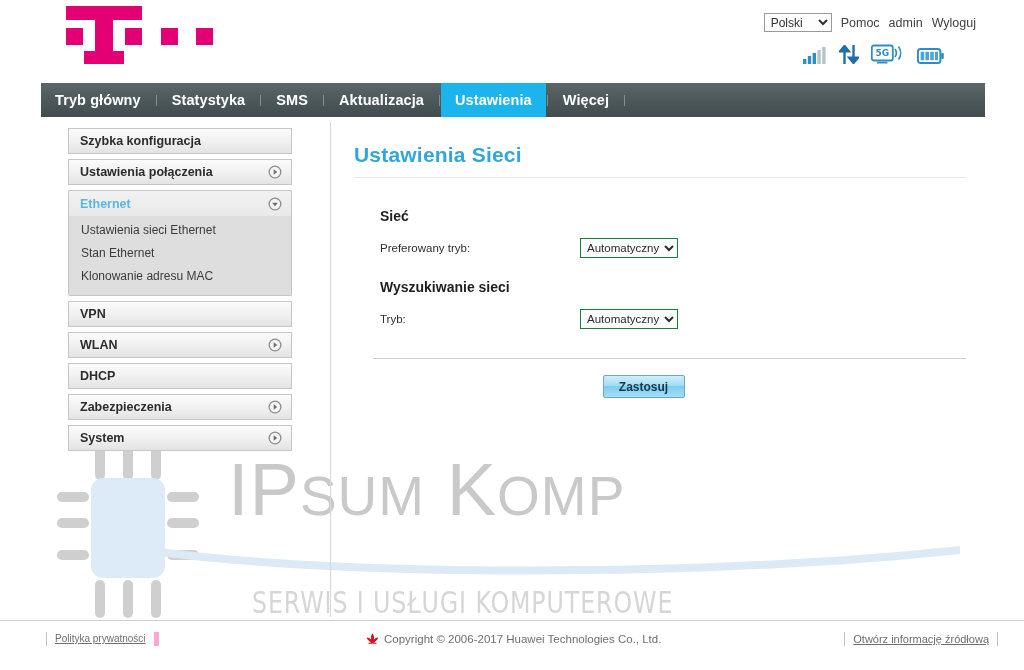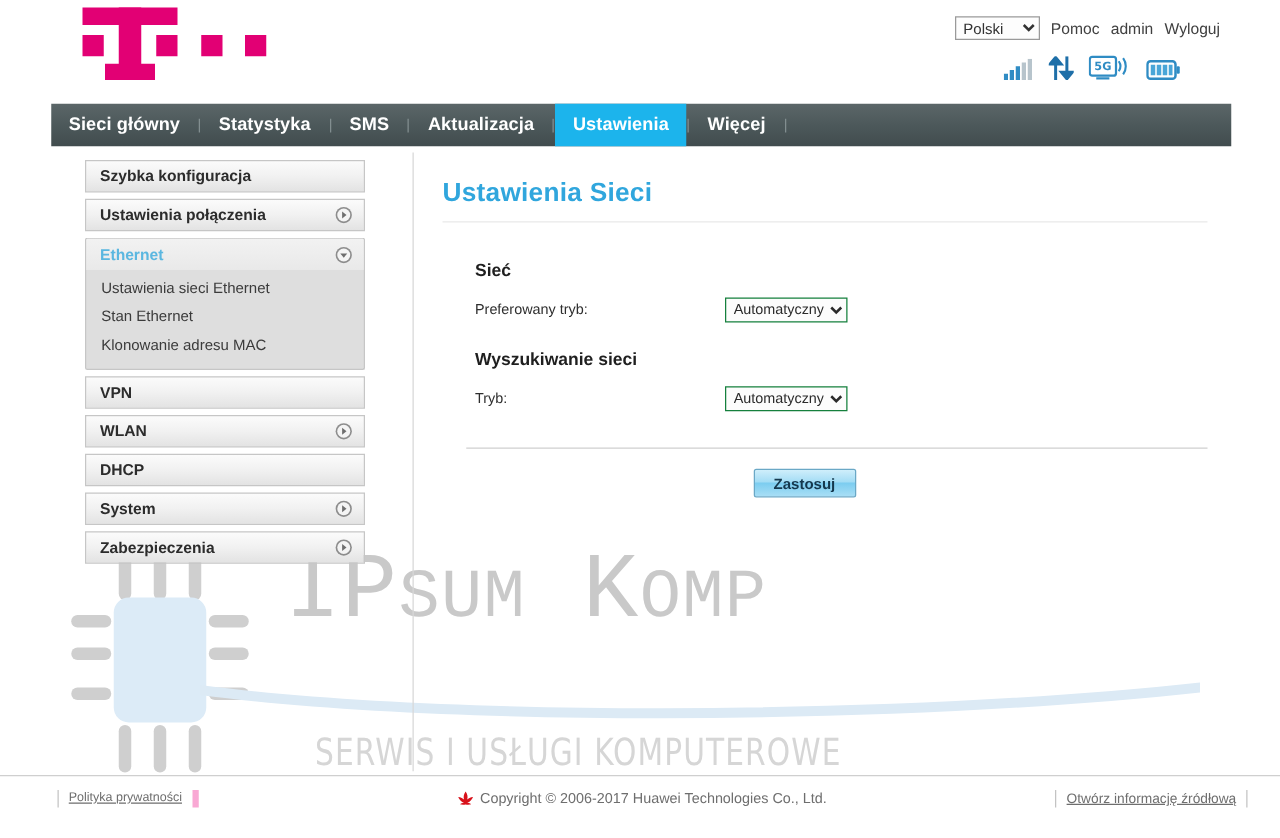--- a/index.html
+++ b/index.html
@@ -20,23 +20,23 @@
   #watermark {
     position: absolute;
     left: 0; top: 430px;
     width: 1024px; height: 210px;
     z-index: 0;
     pointer-events: none;
   }
   .wm-chip { position: absolute; left: 55px; top: 10px; }
   .wm-text {
     position: absolute;
-    left: 228px; top: 2px;
+    left: 228px; top: 17px;
     color: #c9c9c9;
-    font-family: Liberation Mono, monospace;
+    font-family: Liberation Sans, sans-serif;
     font-size: 74px;
     font-weight: 400;
     letter-spacing: 1px;
     white-space: nowrap;
   }
   .wm-text .sm { font-size: 55px; }
   .wm-sub {
     position: absolute;
     left: 252px; top: 155px;
     color: #d6d6d6;
@@ -357,21 +357,21 @@
         <rect x="24.2" y="5" width="2.6" height="6" rx="1" fill="#2f8cc4"></rect>
         <rect x="3.6" y="3.8" width="3.6" height="8.4" fill="#49a6d8"></rect>
         <rect x="8.4" y="3.8" width="3.6" height="8.4" fill="#49a6d8"></rect>
         <rect x="13.2" y="3.8" width="3.6" height="8.4" fill="#49a6d8"></rect>
         <rect x="18.0" y="3.8" width="3.0" height="8.4" fill="#49a6d8"></rect>
       </svg>
     </div>
   </div>
 
   <div id="mainnav">
-    <div class="navitem">Sieci główny</div>
+    <div class="navitem">Tryb główny</div>
     <div class="navsep"></div>
     <div class="navitem">Statystyka</div>
     <div class="navsep"></div>
     <div class="navitem">SMS</div>
     <div class="navsep"></div>
     <div class="navitem">Aktualizacja</div>
     <div class="navsep"></div>
     <div class="navitem active">Ustawienia</div>
     <div class="navsep"></div>
     <div class="navitem">Więcej</div>
@@ -420,30 +420,30 @@
         <circle cx="7" cy="7" r="5.2" fill="#f4f4f4"></circle>
         <path d="M5.7 4.2 L9.2 7 L5.7 9.8 Z" fill="#6e6e6e"></path>
       </svg>
     </div>
 
     <div class="menu-top">
       <span>DHCP</span>
     </div>
 
     <div class="menu-top">
-      <span>System</span>
+      <span>Zabezpieczenia</span>
       <svg class="arrow" viewBox="0 0 14 14">
         <circle cx="7" cy="7" r="6.5" fill="#8d8d8d"></circle>
         <circle cx="7" cy="7" r="5.2" fill="#f4f4f4"></circle>
         <path d="M5.7 4.2 L9.2 7 L5.7 9.8 Z" fill="#6e6e6e"></path>
       </svg>
     </div>
 
     <div class="menu-top">
-      <span>Zabezpieczenia</span>
+      <span>System</span>
       <svg class="arrow" viewBox="0 0 14 14">
         <circle cx="7" cy="7" r="6.5" fill="#8d8d8d"></circle>
         <circle cx="7" cy="7" r="5.2" fill="#f4f4f4"></circle>
         <path d="M5.7 4.2 L9.2 7 L5.7 9.8 Z" fill="#6e6e6e"></path>
       </svg>
     </div>
   </div>
 
   <div id="content">
     <div id="page-title">Ustawienia Sieci</div>

